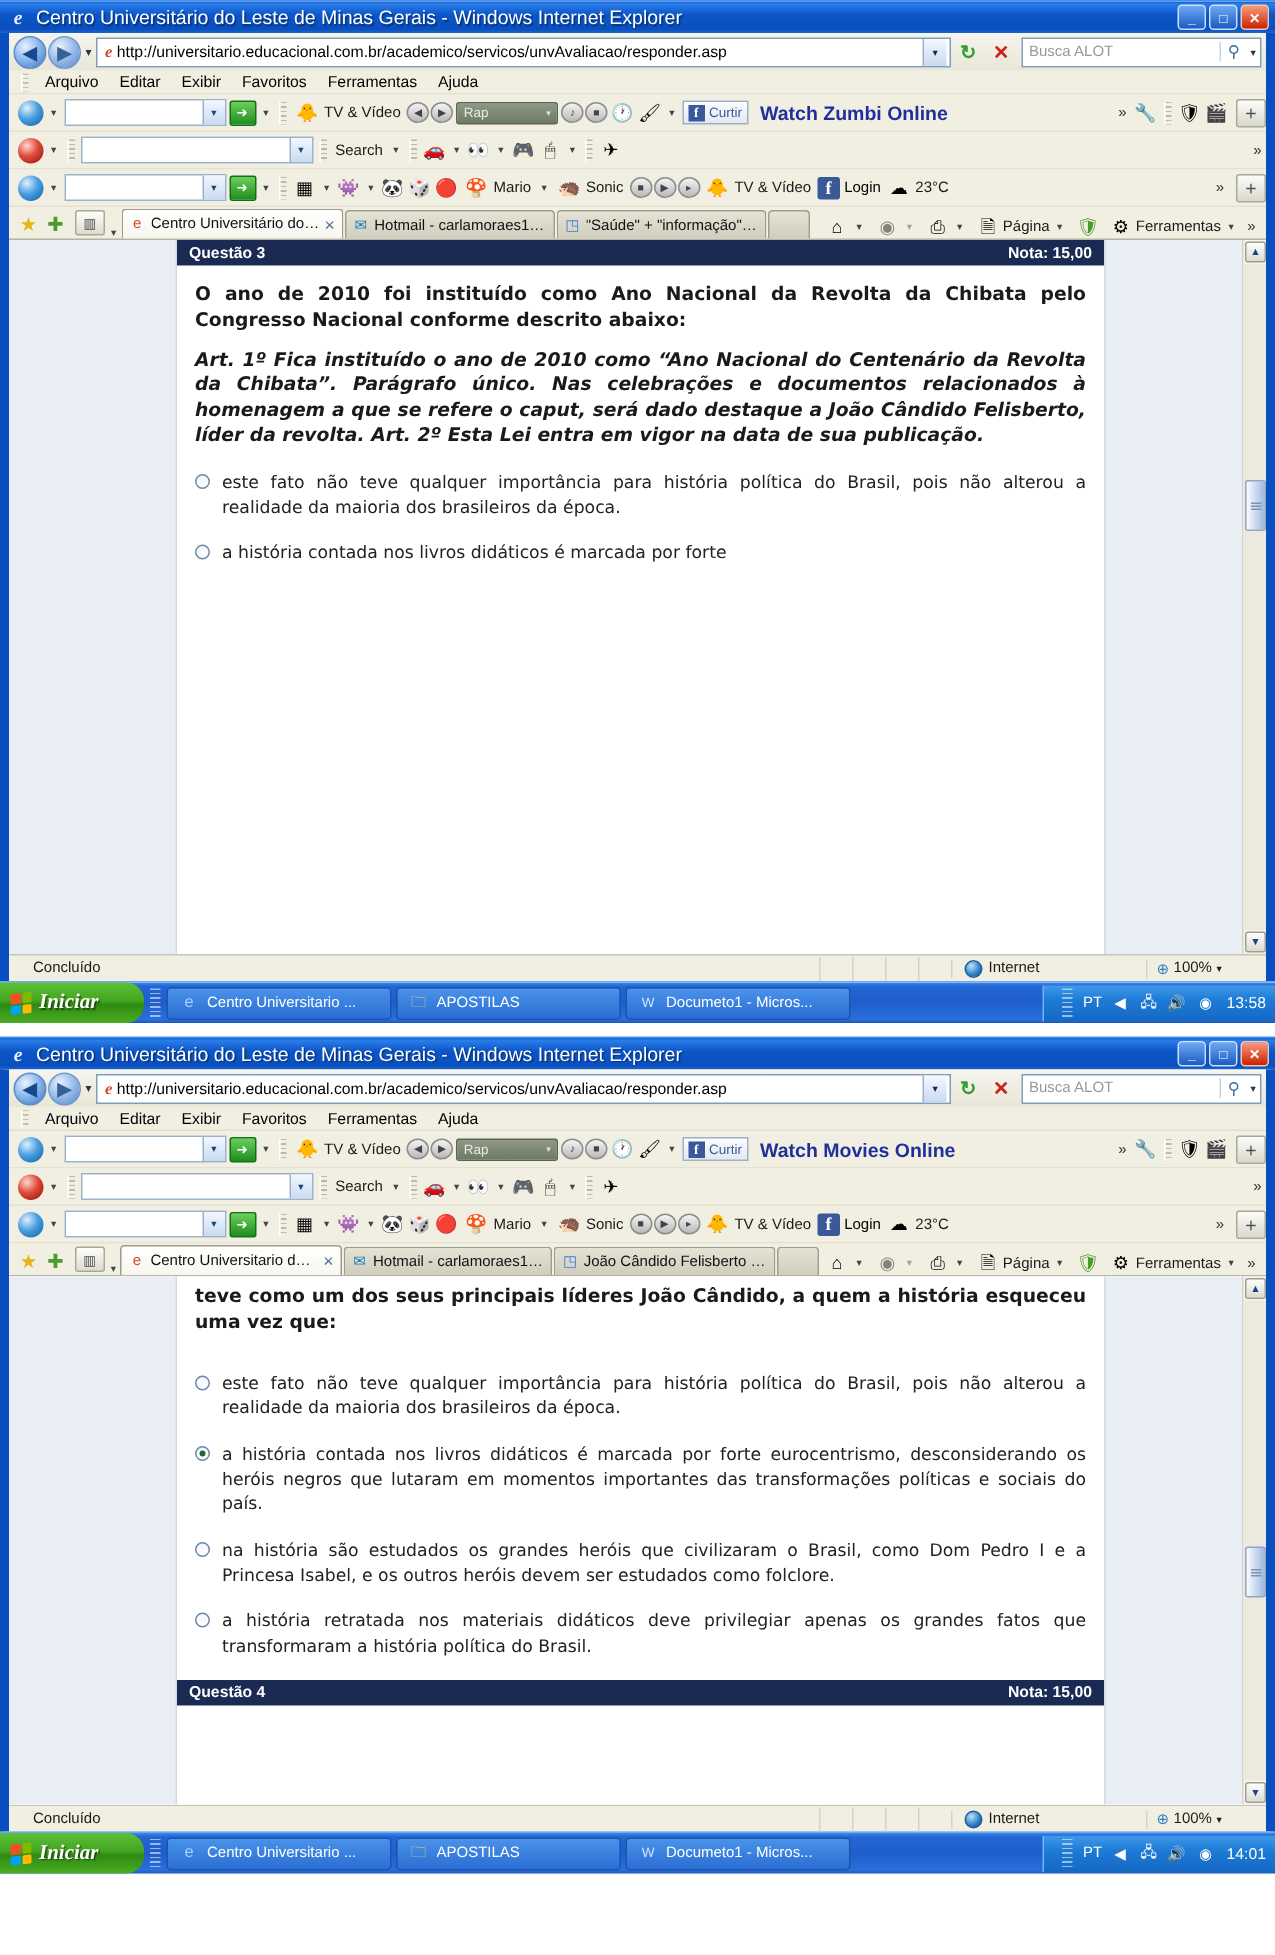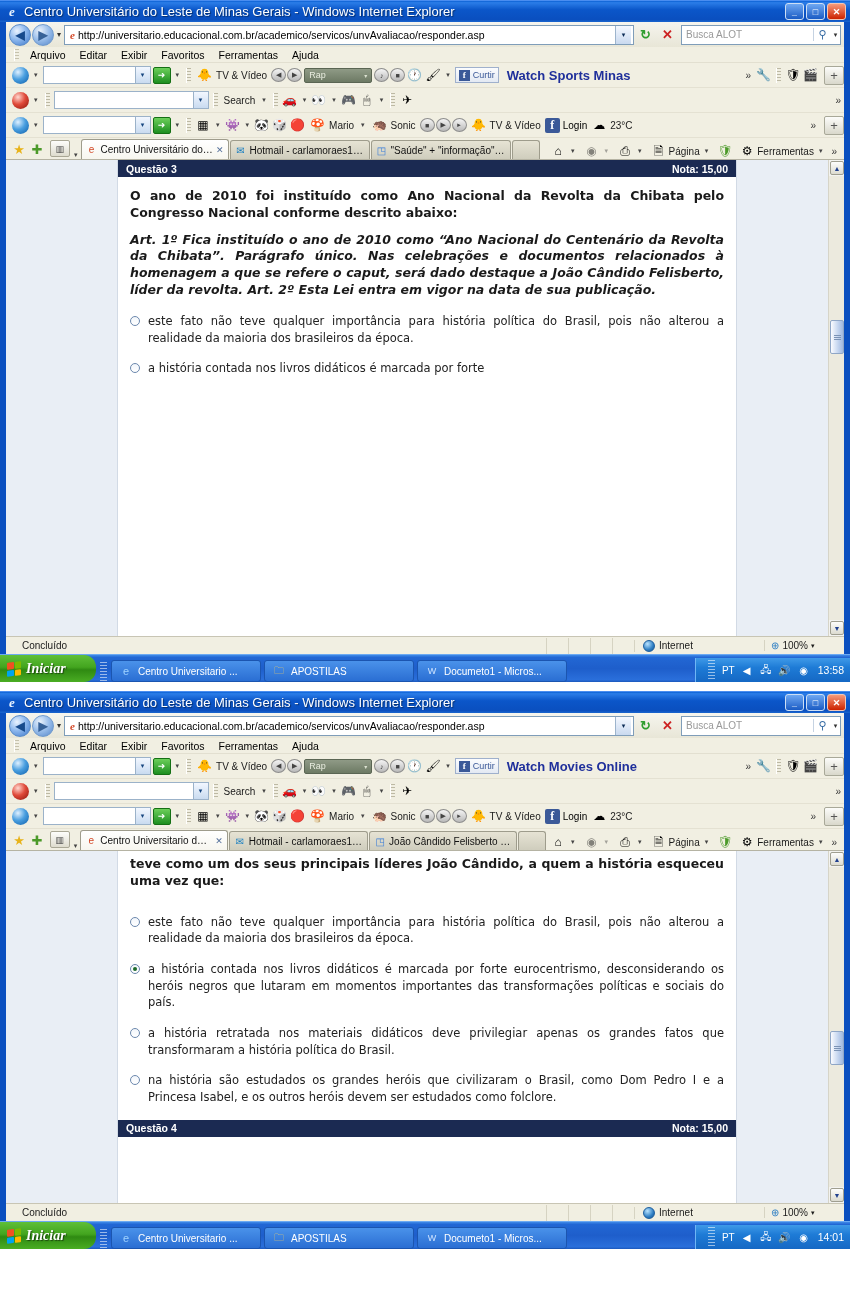--- a/index.html
+++ b/index.html
@@ -300,21 +300,21 @@
   .sb-zone { display: flex; align-items: center; gap: 4px; padding: 0 10px 0 8px;
              border-left: 1px solid #d6d3c2; min-width: 130px; }
   .sb-zoom { display: flex; align-items: center; gap: 3px; padding: 0 6px;
              border-left: 1px solid #d6d3c2; min-width: 80px; }
   .globe { width: 12px; height: 12px; border-radius: 50%;
            background: radial-gradient(circle at 35% 30%,#b9e3ff,#2f7fc4 60%,#16508c);
            border: 1px solid #1d5e9e; }
 
   
   .taskbar {
-    height: 28px; display: flex; align-items: flex-end;
+    height: 28px; display: flex; align-items: center;
     background: linear-gradient(to bottom,#3f8ae8 0%,#2267d4 9%,#1e5ecb 50%,#2a6fdb 92%,#1b57bb 100%);
     border-top: 1px solid #6ba9f2;
   }
   .startbtn {
     height: 27px; min-width: 96px; display: flex; align-items: center; gap: 5px;
     padding: 0 16px 0 7px; color: #fff; font-size: 14px; font-weight: bold;
     font-style: italic; font-family: "Liberation Serif", serif;
     background: linear-gradient(to bottom,#5fbf38 0%,#43a51f 45%,#2f8a12 55%,#4aad23 100%);
     border-radius: 0 12px 12px 0;
     text-shadow: 1px 1px 1px rgba(0,0,0,.5);
@@ -420,21 +420,21 @@
         <span class="b">♪</span>
         <span class="b">■</span>
       </span>
       <span class="em">🕐</span>
       <span class="em">🖌</span>
       <span class="tb-drop">▾</span>
       <span class="fb-curtir">
         <span class="fbi">f</span>
         <span class="t">Curtir</span>
       </span>
-      <span class="promo">Watch Sports Minas</span>
+      <span class="promo">Watch Zumbi Online</span>
       <span class="spacer"></span>
       <span class="chev">»</span>
       <span class="em">🔧</span>
       <span class="vgrip"></span>
       <span class="em">🛡</span>
       <span class="em">🎬</span>
       <span class="plus-btn">+</span>
     </div>
 
     <div class="tbrow">
@@ -879,25 +879,25 @@
                 <div class="opt">
                   <span class="radio"></span>
                   <span class="txt">este fato não teve qualquer importância para história política do Brasil, pois não alterou a realidade da maioria dos brasileiros da época.</span>
                 </div>
                 <div class="opt">
                   <span class="radio sel"></span>
                   <span class="txt">a história contada nos livros didáticos é marcada por forte eurocentrismo, desconsiderando os heróis negros que lutaram em momentos importantes das transformações políticas e sociais do país.</span>
                 </div>
                 <div class="opt">
                   <span class="radio"></span>
-                  <span class="txt">a história retratada nos materiais didáticos deve privilegiar apenas os grandes fatos que transformaram a história política do Brasil.</span>
+                  <span class="txt">na história são estudados os grandes heróis que civilizaram o Brasil, como Dom Pedro I e a Princesa Isabel, e os outros heróis devem ser estudados como folclore.</span>
                 </div>
                 <div class="opt">
                   <span class="radio"></span>
-                  <span class="txt">na história são estudados os grandes heróis que civilizaram o Brasil, como Dom Pedro I e a Princesa Isabel, e os outros heróis devem ser estudados como folclore.</span>
+                  <span class="txt">a história retratada nos materiais didáticos deve privilegiar apenas os grandes fatos que transformaram a história política do Brasil.</span>
                 </div>
               </div>
             </div>
             <div class="qhead" style="margin-top:4px">
               <span>Questão 4</span>
               <span>Nota: 15,00</span>
             </div>
           </div>
         </div>
       </div>

